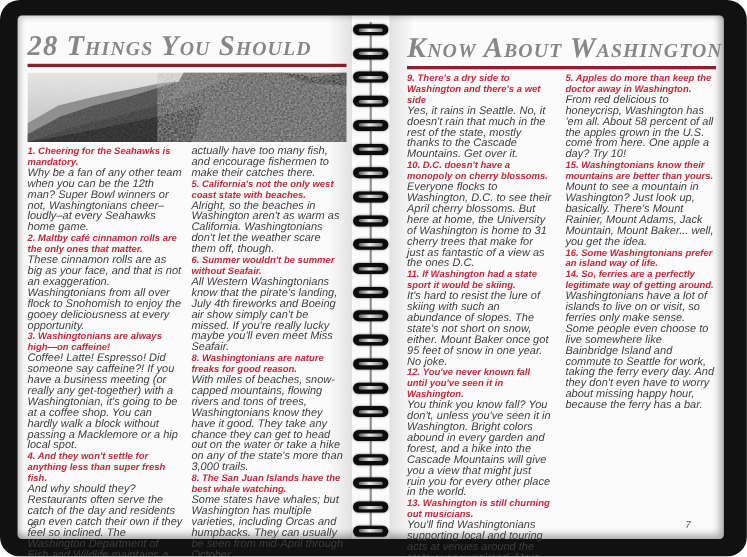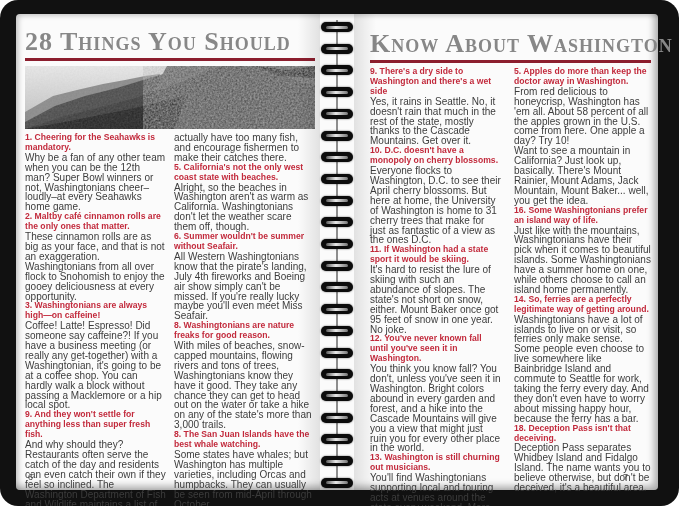--- a/index.html
+++ b/index.html
@@ -1,19 +1,20 @@
 <!DOCTYPE html>
 <html><head>
 <meta charset="utf-8">
 <style>
   html,body { margin:0; padding:0; background:#ffffff; }
   .stage {
     position:relative; width:679px; height:506px;
     background:#111111; border-radius:18px; overflow:hidden;
     font-family:"Liberation Sans", sans-serif;
+    font-style:italic;
   }
   .page-surface {
     position:absolute; left:16px; top:14px; width:642px; height:476px;
     background:#fbfbfb; border-radius:4px;
     box-shadow: inset -4px -4px 7px rgba(0,0,0,0.30), inset 3px 2px 5px rgba(0,0,0,0.18);
   }
   
   .page-title {
     font-family:"Liberation Serif", serif;
     font-variant: small-caps;
@@ -112,21 +113,21 @@
           </div>
           <div>
             <div class="item-heading">2. Maltby café cinnamon rolls are the only ones that matter.</div>
             <div class="item-body">These cinnamon rolls are as big as your face, and that is not an exaggeration. Washingtonians from all over flock to Snohomish to enjoy the gooey deliciousness at every opportunity.</div>
           </div>
           <div>
             <div class="item-heading">3. Washingtonians are always high—on caffeine!</div>
             <div class="item-body">Coffee! Latte! Espresso! Did someone say caffeine?! If you have a business meeting (or really any get-together) with a Washingtonian, it's going to be at a coffee shop. You can hardly walk a block without passing a Macklemore or a hip local spot.</div>
           </div>
           <div>
-            <div class="item-heading">9. And they won't settle for anything less than super fresh fish.</div>
+            <div class="item-heading">4. And they won't settle for anything less than super fresh fish.</div>
             <div class="item-body">And why should they? Restaurants often serve the catch of the day and residents can even catch their own if they feel so inclined. The Washington Department of Fish and Wildlife maintains a list of lakes that</div>
           </div>
         </div>
         <div class="col col2">
           <div>
             <div class="item-body">actually have too many fish, and encourage fishermen to make their catches there.</div>
           </div>
           <div>
             <div class="item-heading">5. California's not the only west coast state with beaches.</div>
             <div class="item-body">Alright, so the beaches in Washington aren't as warm as California. Washingtonians don't let the weather scare them off, though.</div>
@@ -173,33 +174,29 @@
             <div class="item-heading">13. Washington is still churning out musicians.</div>
             <div class="item-body">You'll find Washingtonians supporting local and touring acts at venues around the state every weekend. More recent musicians from the state include Ben Gibbard, Macklemore, Neko Case, Brandi Carlile and Blake Lewis. Not too shabby.</div>
           </div>
         </div>
         <div class="col col2">
           <div>
             <div class="item-heading">5. Apples do more than keep the doctor away in Washington.</div>
             <div class="item-body">From red delicious to honeycrisp, Washington has 'em all. About 58 percent of all the apples grown in the U.S. come from here. One apple a day? Try 10!</div>
           </div>
           <div>
-            <div class="item-body">Want to see a mountain in California? Just look up, basically. There's Mount Rainier, Mount Adams, Jack Mountain, Mount Baker... well, you get the idea.</div>
+            <div class="item-heading">15. Washingtonians know their mountains are better than yours.</div>
+            <div class="item-body">Mount to see a mountain in Washington? Just look up, basically. There's Mount Rainier, Mount Adams, Jack Mountain, Mount Baker... well, you get the idea.</div>
           </div>
           <div>
             <div class="item-heading">16. Some Washingtonians prefer an island way of life.</div>
-            <div class="item-body">Just like with the mountains, Washingtonians have their pick when it comes to beautiful islands. Some Washingtonians have a summer home on one, while others choose to call an island home permanently.</div>
           </div>
           <div>
             <div class="item-heading">14. So, ferries are a perfectly legitimate way of getting around.</div>
             <div class="item-body">Washingtonians have a lot of islands to live on or visit, so ferries only make sense. Some people even choose to live somewhere like Bainbridge Island and commute to Seattle for work, taking the ferry every day. And they don't even have to worry about missing happy hour, because the ferry has a bar.</div>
-          </div>
-          <div>
-            <div class="item-heading">18. Deception Pass isn't that deceiving.</div>
-            <div class="item-body">Deception Pass separates Whidbey Island and Fidalgo Island. The name wants you to believe otherwise, but don't be deceived, it's a beautiful area.</div>
           </div>
         </div>
       </div>
     </div>
 
     <div class="spine-shadow l"></div>
     <div class="spine-shadow r"></div>
     <div class="binding">
         <div class="ring" style="top: 8px;"></div>
         <div class="ring" style="top: 29.7px;"></div>

